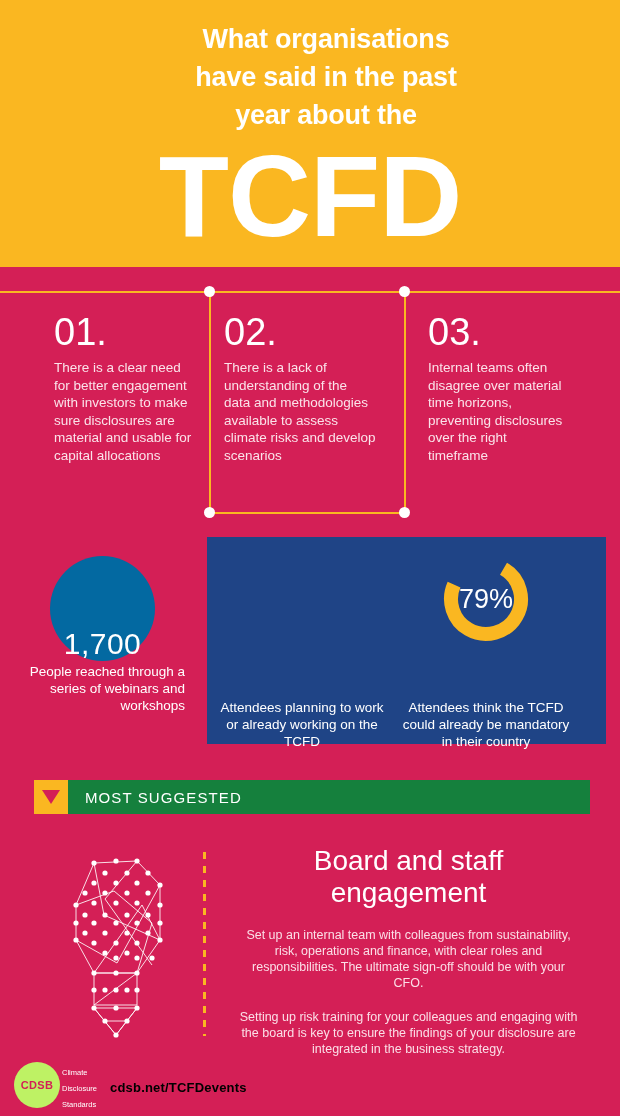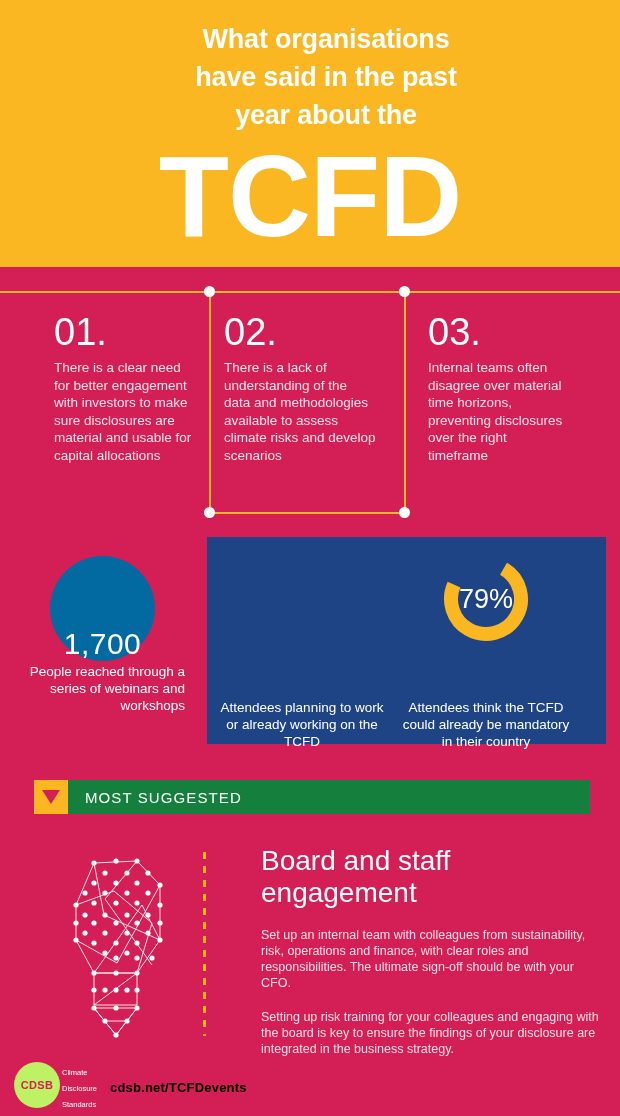--- a/index.html
+++ b/index.html
@@ -99,21 +99,21 @@
   .banner-text{
     color:#ffffff;font-size:15px;letter-spacing:1.1px;padding-left:17px;font-weight:400;
   }
 
   
   .bulb{position:absolute;left:42px;top:845px;width:150px;height:200px;}
   .vdash{
     position:absolute;left:203px;top:852px;width:3px;height:184px;
     background:repeating-linear-gradient(to bottom,#fab721 0 7px,transparent 7px 14px);
   }
-  .sug{position:absolute;left:261px;top:845px;width:345px;}
+  .sug{position:absolute;left:236px;top:845px;width:345px;text-align:center;}
   .sug-title{
     color:#ffffff;font-size:28px;line-height:32px;font-weight:300;letter-spacing:0px;
   }
   .sug-p{
     color:#fbdfe7;font-size:12.5px;line-height:16px;margin-top:18px;
   }
 
   
   .footer{position:absolute;left:0;top:1058px;width:620px;height:58px;}
   .logo-circle{

